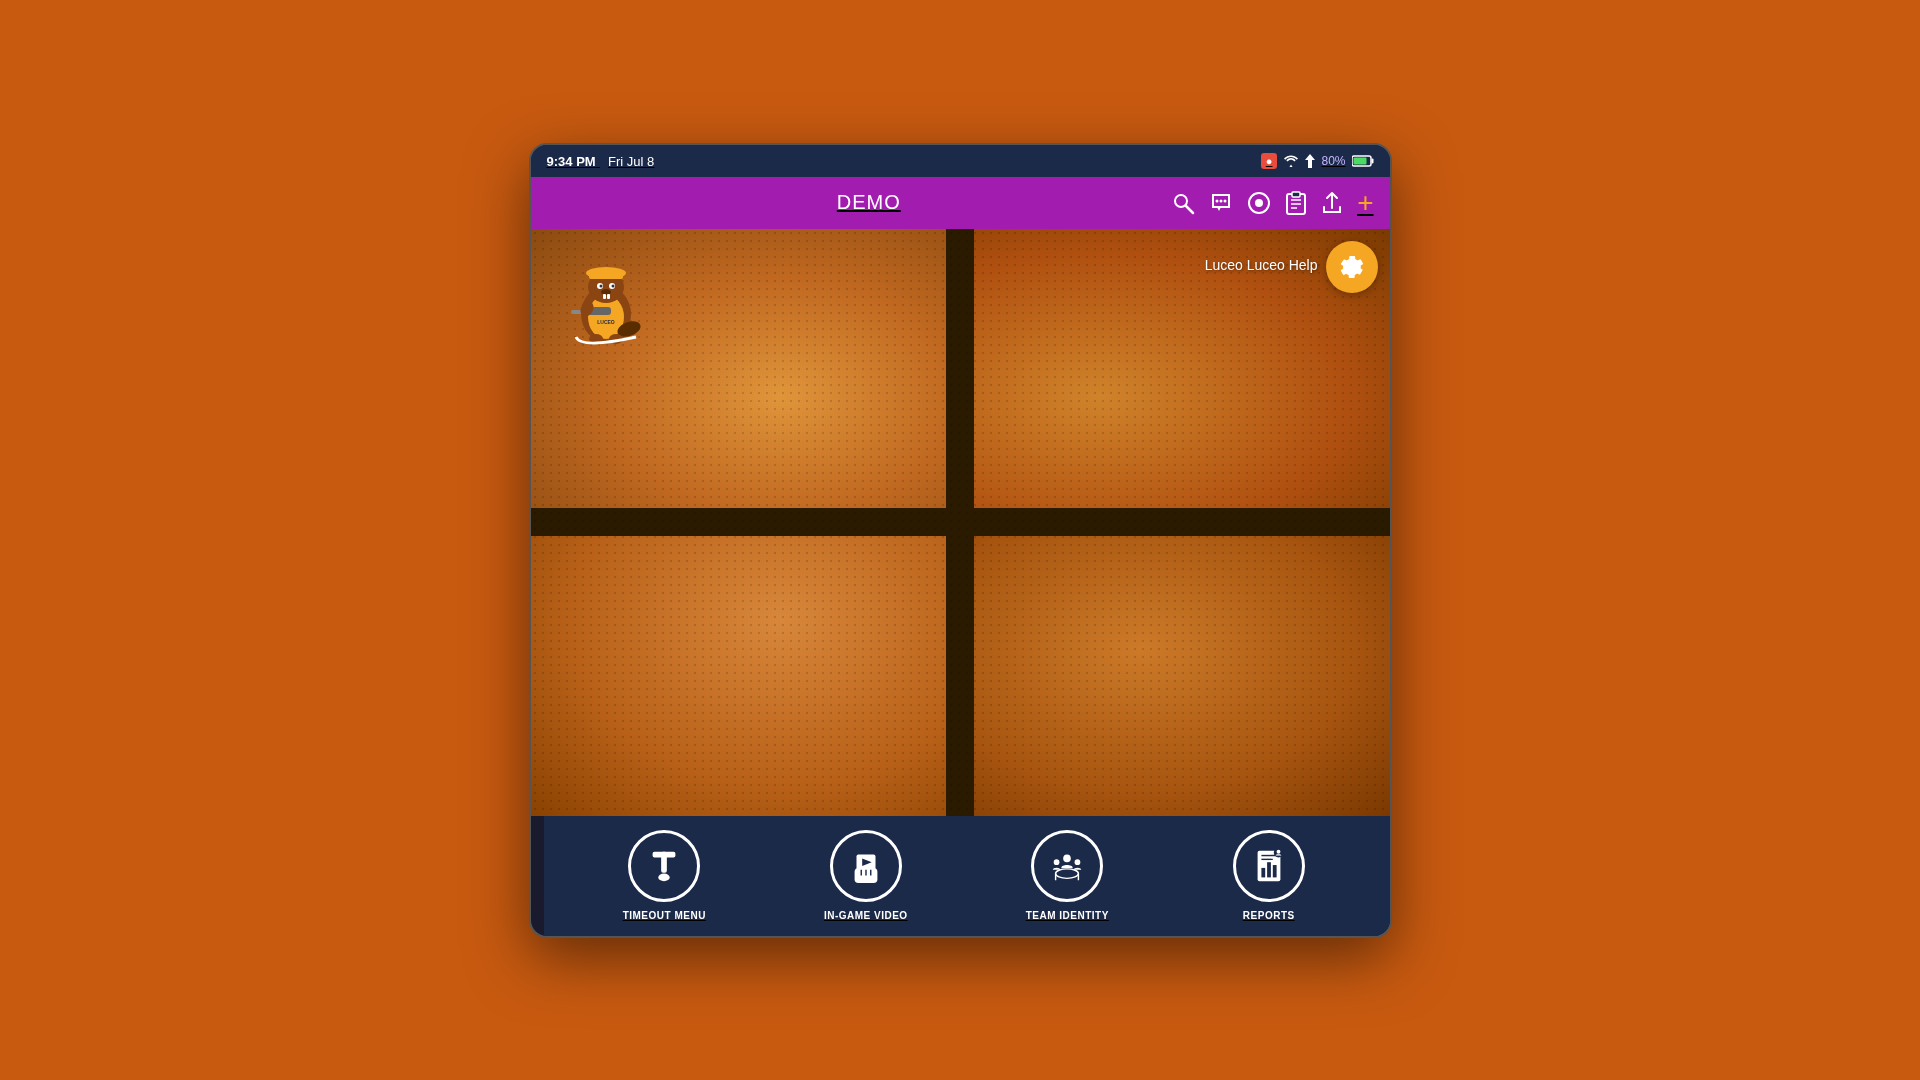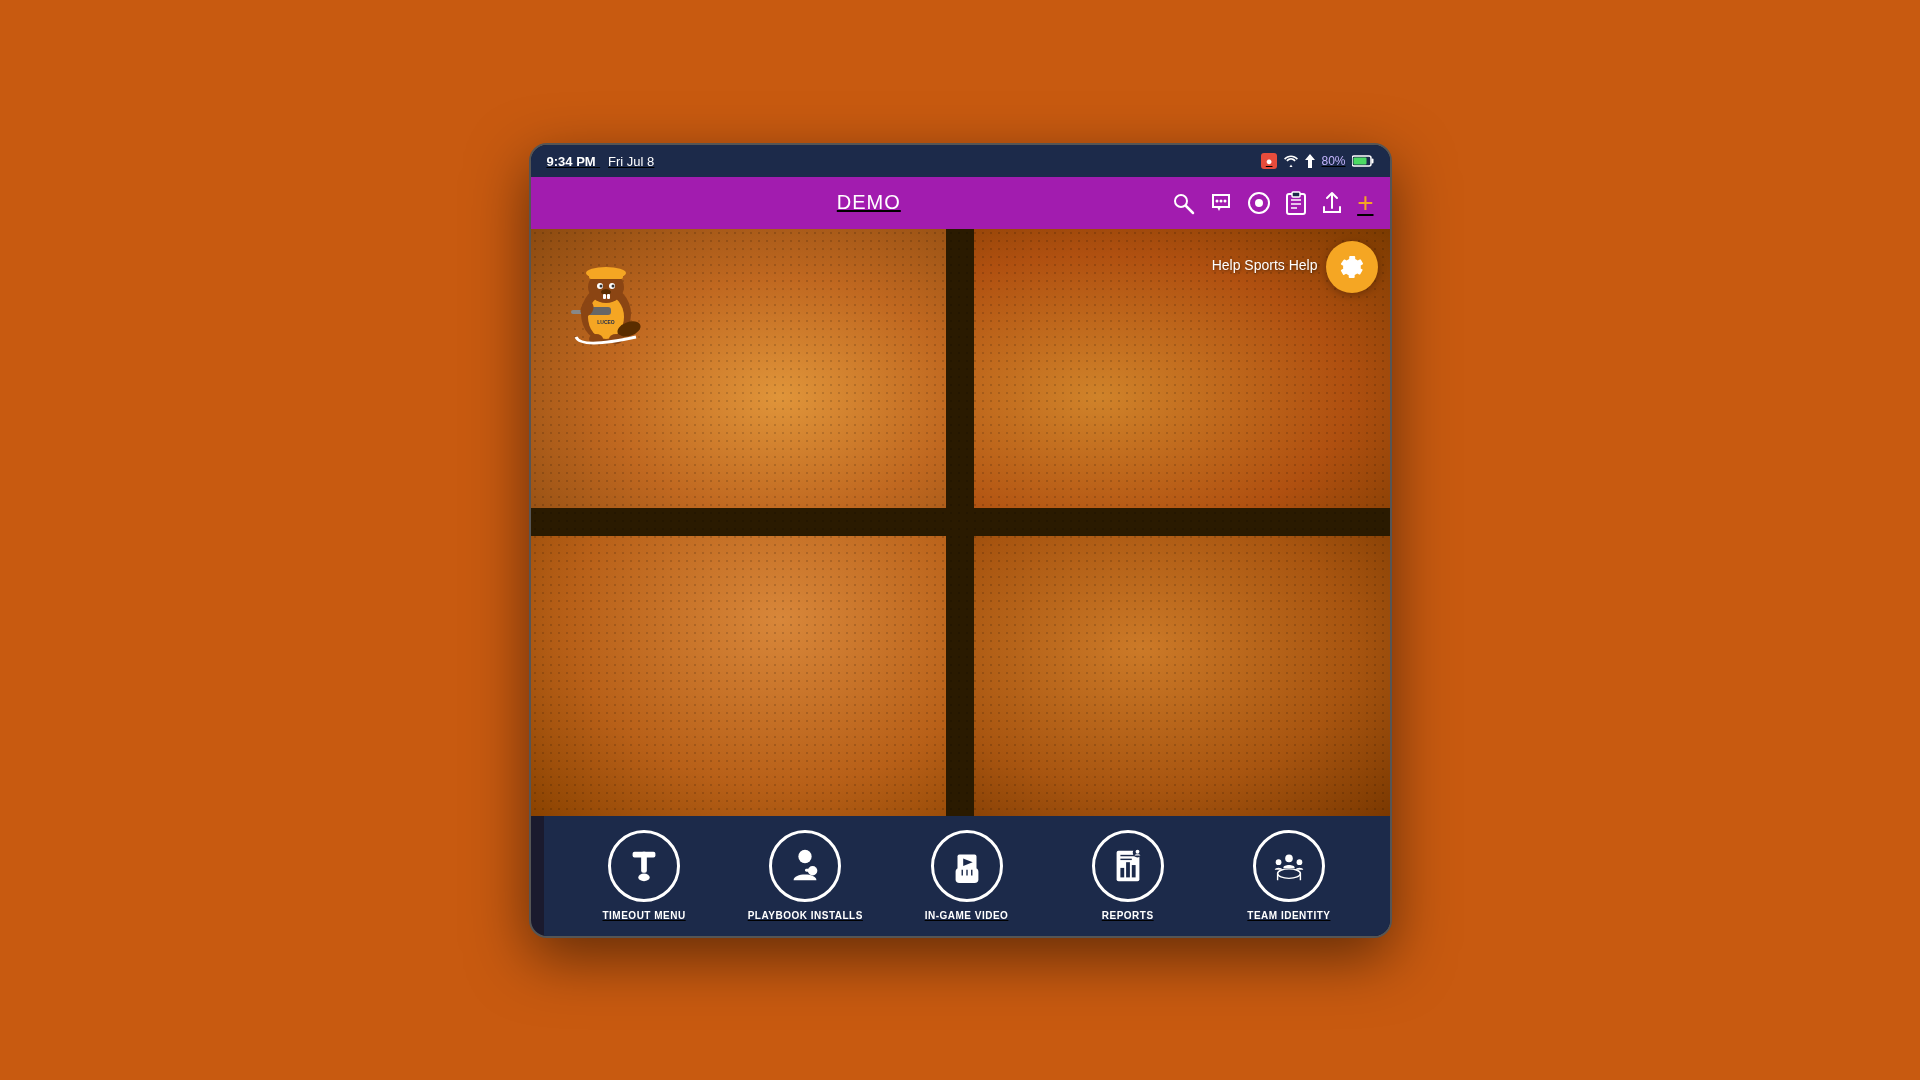--- a/index.html
+++ b/index.html
@@ -374,21 +374,21 @@
 
         <ellipse cx="36" cy="60" rx="6" ry="8" fill="#8B4513" transform="rotate(30 36 60)"></ellipse>
 
         <ellipse cx="45" cy="90" rx="7" ry="5" fill="#8B4513"></ellipse>
         <ellipse cx="65" cy="90" rx="7" ry="5" fill="#8B4513"></ellipse>
 
         <path d="M25 88 Q30 100 85 88" stroke="white" stroke-width="3" fill="none"></path>
       </svg>
     </div>
 
-    <div class="help-text">Help Sports Help</div>
+    <div class="help-text">Luceo Luceo Help</div>
 
     <div class="settings-btn">
       <svg width="28" height="28" viewBox="0 0 28 28" fill="white">
         <path d="M14 8.5a5.5 5.5 0 100 11 5.5 5.5 0 000-11zm0 8.5a3 3 0 110-6 3 3 0 010 6z"></path>
         <path d="M24.5 16.5l-1.8-1a8.5 8.5 0 000-3l1.8-1a1 1 0 00.4-1.3l-2-3.4a1 1 0 00-1.3-.4l-1.8 1a8.7 8.7 0 00-2.6-1.5V4a1 1 0 00-1-1h-4a1 1 0 00-1 1v2.1a8.7 8.7 0 00-2.6 1.5l-1.8-1a1 1 0 00-1.3.4L3 10.4a1 1 0 00.4 1.3l1.8 1a8.5 8.5 0 000 3l-1.8 1A1 1 0 003 18l2 3.4a1 1 0 001.3.4l1.8-1a8.7 8.7 0 002.6 1.5V24a1 1 0 001 1h4a1 1 0 001-1v-2.1a8.7 8.7 0 002.6-1.5l1.8 1a1 1 0 001.3-.4l2-3.4a1 1 0 00-.4-1.5z" fill-rule="evenodd"></path>
       </svg>
     </div>
   </div>
 
   <div class="bottom-bar">
@@ -398,33 +398,20 @@
         <svg class="icon-svg" viewBox="0 0 40 40">
 
           <rect x="17" y="5" width="6" height="22" rx="2" fill="white"></rect>
           <rect x="8" y="5" width="24" height="6" rx="2" fill="white"></rect>
           <ellipse cx="20" cy="32" rx="6" ry="4" fill="white"></ellipse>
         </svg>
       </div>
       <span class="menu-label">TIMEOUT MENU</span>
     </div>
 
-    <div class="menu-item">
-      <div class="menu-circle">
-        <svg class="icon-svg" viewBox="0 0 40 40">
-
-          <circle cx="20" cy="10" r="7" fill="white"></circle>
-          <path d="M8 35c0-8 24-8 24 0" fill="white"></path>
-
-          <circle cx="28" cy="25" r="5" fill="white"></circle>
-          <rect x="20" y="23" width="8" height="3" rx="1.5" fill="white"></rect>
-        </svg>
-      </div>
-      <span class="menu-label">PLAYBOOK INSTALLS</span>
-    </div>
 
 
     <div class="menu-item">
       <div class="menu-circle">
         <svg class="icon-svg" viewBox="0 0 40 40">
 
           <rect x="10" y="8" width="20" height="16" rx="2" fill="white"></rect>
           <polygon points="16,12 16,20 26,16" fill="#1c2a4a"></polygon>
 
           <path d="M8 26 Q8 22 12 22 L28 22 Q32 22 32 26 L32 34 Q32 38 28 38 L12 38 Q8 38 8 34 Z" fill="white"></path>
@@ -433,52 +420,52 @@
           <line x1="25" y1="24" x2="25" y2="30" stroke="#1c2a4a" stroke-width="1.5"></line>
         </svg>
       </div>
       <span class="menu-label">IN-GAME VIDEO</span>
     </div>
 
     <div class="menu-item">
       <div class="menu-circle">
         <svg class="icon-svg" viewBox="0 0 40 40">
 
+          <circle cx="20" cy="12" r="4" fill="white"></circle>
+          <path d="M14 22c0-4 12-4 12 0" fill="white"></path>
+
+          <circle cx="9" cy="16" r="3" fill="white"></circle>
+          <path d="M5 24c0-3 8-3 8 0" fill="white"></path>
+
+          <circle cx="31" cy="16" r="3" fill="white"></circle>
+          <path d="M27 24c0-3 8-3 8 0" fill="white"></path>
+
+          <ellipse cx="20" cy="28" rx="12" ry="5" fill="none" stroke="white" stroke-width="1.5"></ellipse>
+          <line x1="8" y1="28" x2="8" y2="35" stroke="white" stroke-width="1.5"></line>
+          <line x1="32" y1="28" x2="32" y2="35" stroke="white" stroke-width="1.5"></line>
+        </svg>
+      </div>
+      <span class="menu-label">TEAM IDENTITY</span>
+    </div>
+
+    <div class="menu-item">
+      <div class="menu-circle">
+        <svg class="icon-svg" viewBox="0 0 40 40">
+
           <rect x="8" y="4" width="24" height="32" rx="2" fill="white"></rect>
 
           <rect x="12" y="22" width="4" height="10" fill="#1c2a4a"></rect>
           <rect x="18" y="16" width="4" height="16" fill="#1c2a4a"></rect>
           <rect x="24" y="19" width="4" height="13" fill="#1c2a4a"></rect>
 
           <line x1="12" y1="9" x2="28" y2="9" stroke="#1c2a4a" stroke-width="1.5"></line>
           <line x1="12" y1="13" x2="24" y2="13" stroke="#1c2a4a" stroke-width="1.5"></line>
 
           <circle cx="30" cy="6" r="5" fill="#1c2a4a"></circle>
           <circle cx="30" cy="5" r="2" fill="white"></circle>
           <path d="M27 9c0-2 6-2 6 0" fill="white"></path>
         </svg>
       </div>
       <span class="menu-label">REPORTS</span>
     </div>
 
-    <div class="menu-item">
-      <div class="menu-circle">
-        <svg class="icon-svg" viewBox="0 0 40 40">
-
-          <circle cx="20" cy="12" r="4" fill="white"></circle>
-          <path d="M14 22c0-4 12-4 12 0" fill="white"></path>
-
-          <circle cx="9" cy="16" r="3" fill="white"></circle>
-          <path d="M5 24c0-3 8-3 8 0" fill="white"></path>
-
-          <circle cx="31" cy="16" r="3" fill="white"></circle>
-          <path d="M27 24c0-3 8-3 8 0" fill="white"></path>
-
-          <ellipse cx="20" cy="28" rx="12" ry="5" fill="none" stroke="white" stroke-width="1.5"></ellipse>
-          <line x1="8" y1="28" x2="8" y2="35" stroke="white" stroke-width="1.5"></line>
-          <line x1="32" y1="28" x2="32" y2="35" stroke="white" stroke-width="1.5"></line>
-        </svg>
-      </div>
-      <span class="menu-label">TEAM IDENTITY</span>
-    </div>
-
   </div>
 </div>
 
 </body></html>

